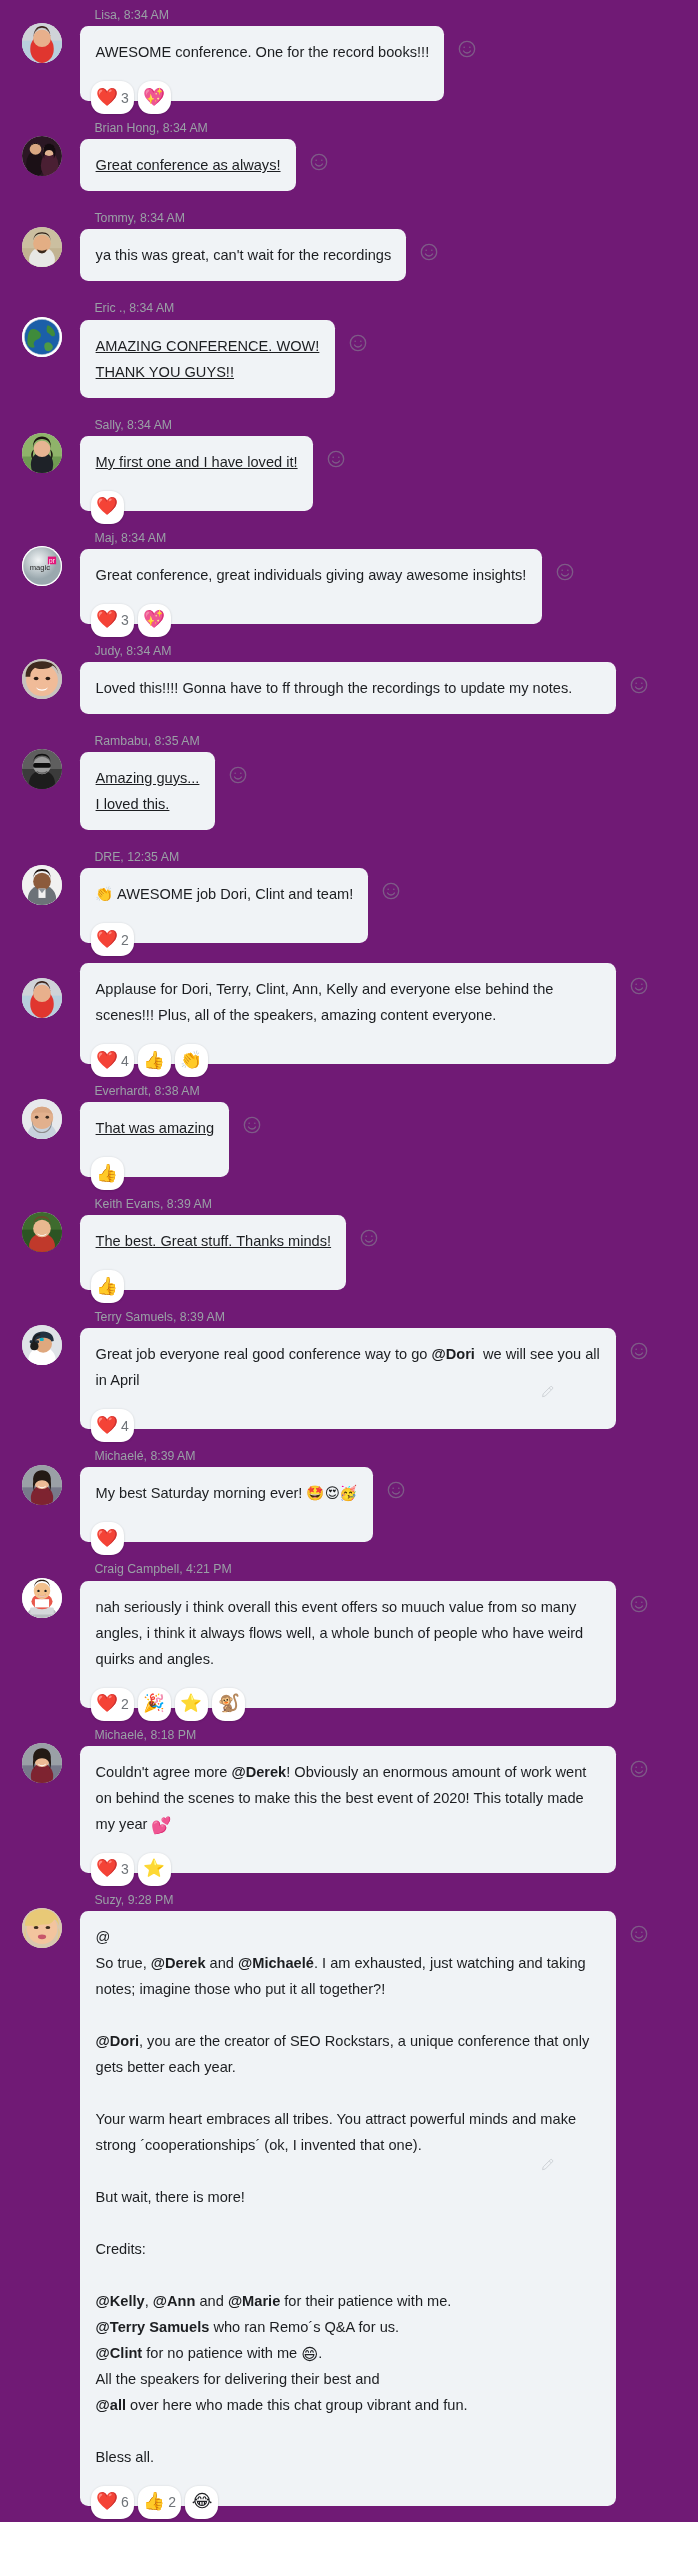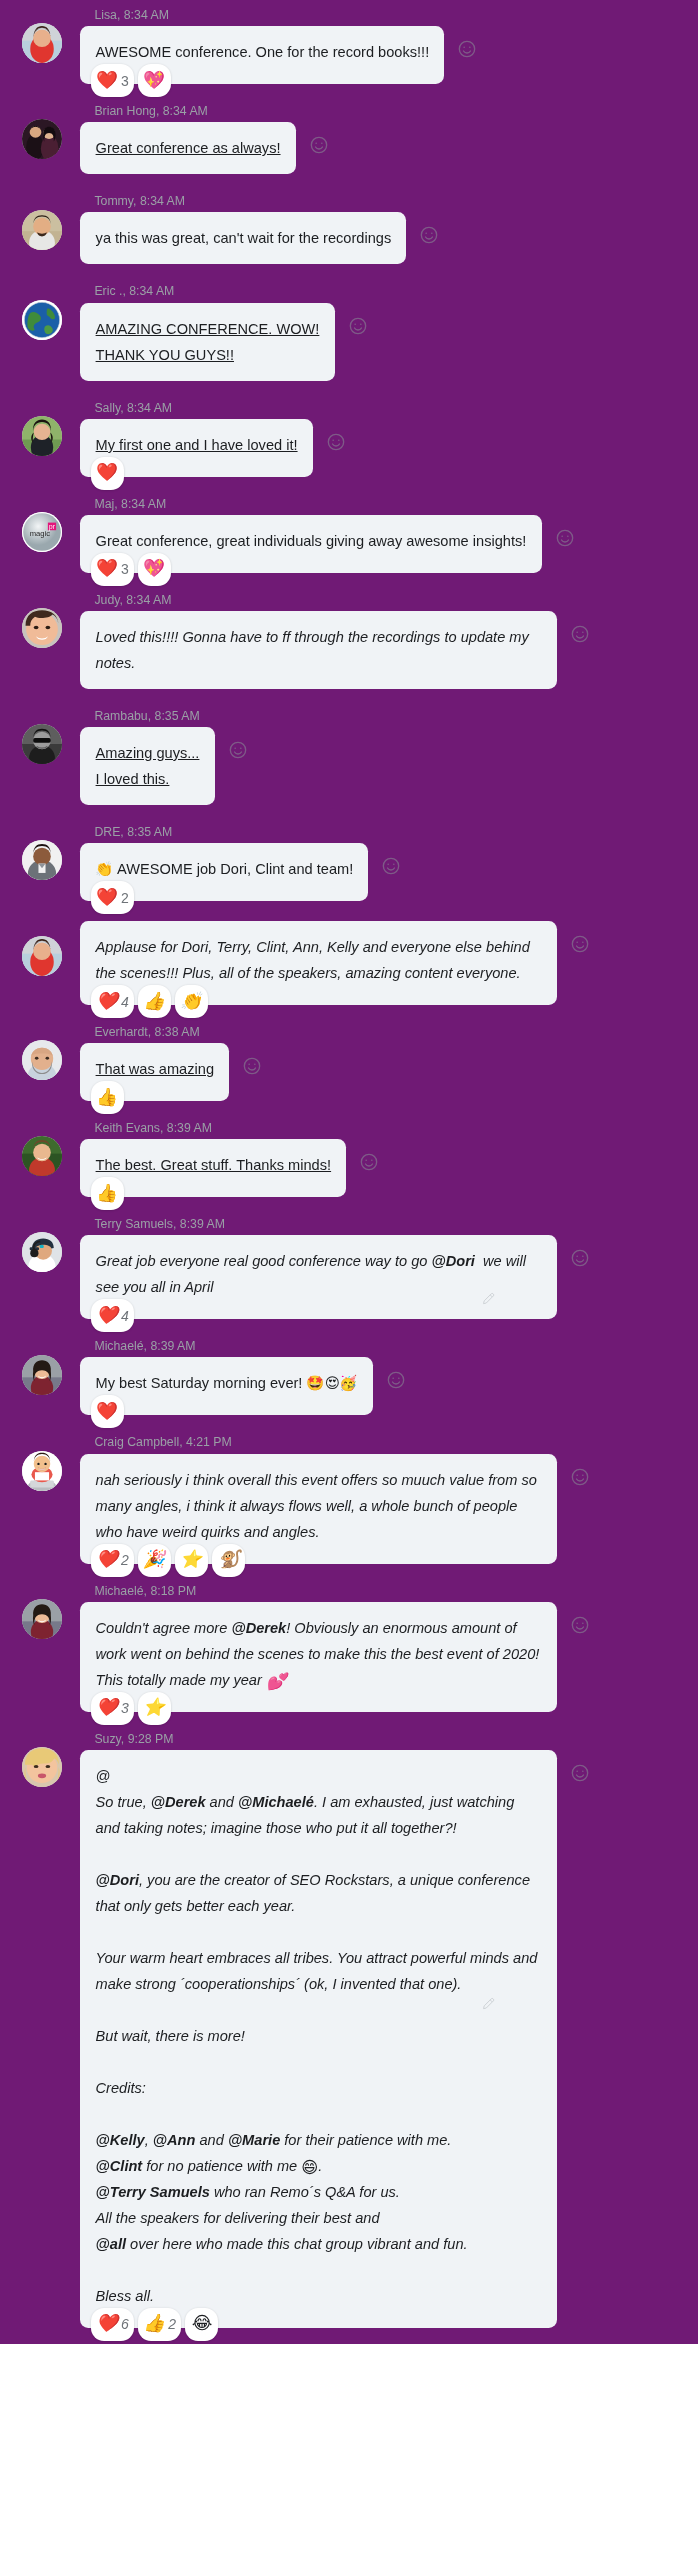--- a/index.html
+++ b/index.html
@@ -71,28 +71,28 @@
     font-size: 14.6px;
     line-height: 26px;
     color: #1c1e21;
     max-width: 668px;
     position: relative;
     word-wrap: break-word;
   }
   .bubble.w-narrow  { max-width: 375px; text-decoration: underline; }
   .bubble.w-mid     { max-width: 504px; }
   .bubble.w-wide    { max-width: 586px; }
-  .bubble.w-full    { width: 477px; font-style: italic; }
+  .bubble.w-full    { width: 536px; }
   .bubble p { margin: 0; }
   .bubble p + p { margin-top: 0; }
   .bubble .blank { display: block; height: 26px; }
   .bubble b, .bubble strong { font-weight: 700; }
 
   
-  .bubble.has-reactions { padding-bottom: 19px; }
+  .bubble.has-reactions { padding-bottom: 36px; }
 
   .reaction-strip {
     position: absolute;
     left: 10.5px;
     bottom: -13px;
     display: flex;
     align-items: center;
     gap: 4.1px;
     z-index: 3;
   }
@@ -425,21 +425,21 @@
             <rect width="68" height="68" fill="#f1f1f1"></rect>
             <ellipse cx="34" cy="57" rx="24" ry="23" fill="#6c7278"></ellipse>
             <circle cx="34" cy="28" r="15" fill="#8c5b3c"></circle>
             <path d="M19 25c0-10 6-15 15-15s15 5 15 15c0-13-6-18-15-18s-15 5-15 18z" fill="#1b1210"></path>
             <rect x="28" y="40" width="12" height="16" fill="#f1f1f1" transform="rotate(0)"></rect>
             <path d="M28 40l6 8 6-8" fill="#8e949a"></path>
           </svg>
         </div>
       </div>
       <div class="msg-col">
-        <div class="meta">DRE, 8:35 AM</div>
+        <div class="meta">DRE, 12:35 AM</div>
         <div class="bubble-row">
           <div class="bubble w-mid has-reactions">
             <p>👏 AWESOME job Dori, Clint and team!</p>
             <div class="reaction-strip">
               <div class="reaction">
                 <span class="emo">❤️</span>
                 <span class="cnt">2</span>
               </div>
             </div>
           </div>
@@ -756,22 +756,22 @@
             <span class="blank"></span>
             <p><b>@Dori</b>, you are the creator of SEO Rockstars, a unique conference that only gets better each year.</p>
             <span class="blank"></span>
             <p>Your warm heart embraces all tribes. You attract powerful minds and make strong ´cooperationships´ (ok, I invented that one).</p>
             <span class="blank"></span>
             <p>But wait, there is more!</p>
             <span class="blank"></span>
             <p>Credits:</p>
             <span class="blank"></span>
             <p><b>@Kelly</b>, <b>@Ann</b> and <b>@Marie</b> for their patience with me.</p>
+            <p><b>@Terry Samuels</b> who ran Remo´s Q&amp;A for us.</p>
             <p><b>@Clint</b> for no patience with me <span class="emoji-inline">😄</span>.</p>
-            <p><b>@Terry Samuels</b> who ran Remo´s Q&amp;A for us.</p>
             <p>All the speakers for delivering their best and</p>
             <p><b>@all</b> over here who made this chat group vibrant and fun.</p>
             <span class="blank"></span>
             <p>Bless all.</p>
             <div class="reaction-strip">
               <div class="reaction">
                 <span class="emo">❤️</span>
                 <span class="cnt">6</span>
               </div>
               <div class="reaction">

